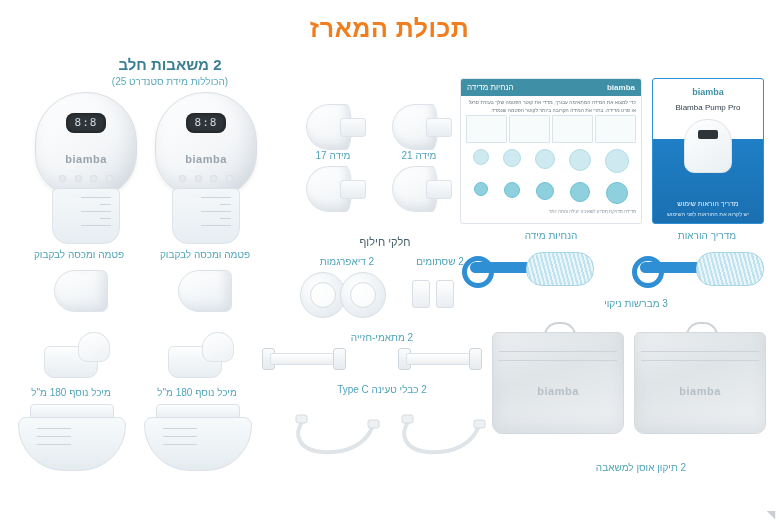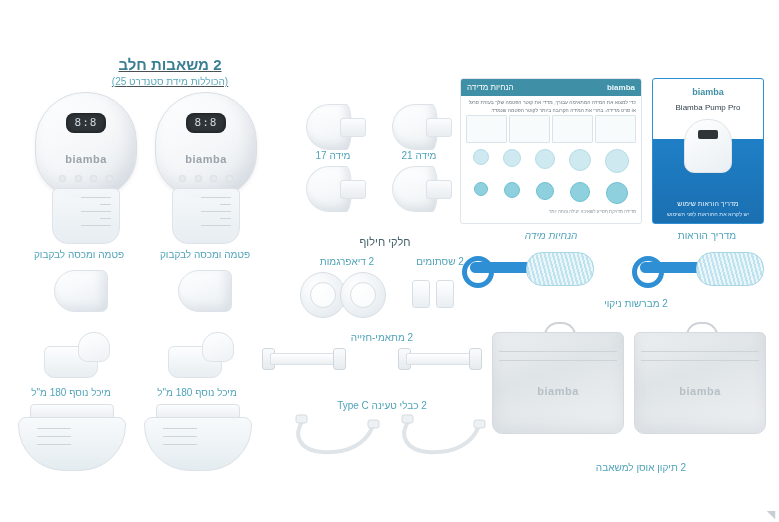--- a/index.html
+++ b/index.html
@@ -29,21 +29,20 @@
     font-size:10px;
     color:#4fa3b8;
     text-align:center;
     white-space:nowrap;
   }
   .cap.dark{color:#46606a;}
   .sect-head{
     position:absolute;
     text-align:center;
     white-space:nowrap;
-    text-decoration:underline;
   }
   .sect-head .l1{font-size:15px;font-weight:bold;color:#3a7f93;}
   .sect-head .l2{font-size:10px;color:#5aa7ba;margin-top:3px;}
 
   
   .pump{
     position:absolute;
     width:106px;height:150px;
   }
   .pump .dome{
@@ -240,20 +239,21 @@
   .scroll-mark{
     position:absolute;right:2px;bottom:2px;width:12px;height:12px;
     color:#c8ced3;font-size:11px;line-height:12px;text-align:center;
   }
 </style>
 </head>
 <body>
 
 <div class="page">
 
+  <div class="main-title">תכולת המארז</div>
 
   <div class="sect-head" style="top:56px;left:60px;width:220px;">
     <div class="l1">2 משאבות חלב</div>
     <div class="l2">(הכוללות מידת סטנדרט 25)</div>
   </div>
 
   <div class="pump" style="top:92px;left:32px;">
     <div class="dome">
       <div class="screen">
         <div class="digits">8:8</div>
@@ -382,21 +382,21 @@
     <div class="clip l"></div>
       <div class="band"></div>
       <div class="clip r"></div>
   </div>
   <div class="strap" style="top:346px;left:398px;">
     <div class="clip l"></div>
       <div class="band"></div>
       <div class="clip r"></div>
   </div>
 
-  <div class="cap" style="top:400px;left:312px;width:140px;">2 כבלי טעינה Type C</div>
+  <div class="cap" style="top:384px;left:312px;width:140px;">2 כבלי טעינה Type C</div>
 
   <div class="cable" style="top:412px;left:292px;">
     <svg width="92" height="46" viewBox="0 0 92 46">
       <path d="M10 10 C 2 22, 6 38, 30 40 C 58 42, 74 30, 80 16" fill="none" stroke="#dfe4e8" stroke-width="4" stroke-linecap="round"></path>
       <rect x="4" y="3" width="11" height="8" rx="2" fill="#eef1f3" stroke="#d5dbe0"></rect>
       <rect x="76" y="8" width="11" height="8" rx="2" fill="#eef1f3" stroke="#d5dbe0"></rect>
     </svg>
   </div>
   <div class="cable" style="top:412px;left:398px;">
     <svg width="92" height="46" viewBox="0 0 92 46">
@@ -438,35 +438,35 @@
   <div class="manual" style="top:78px;left:652px;width:110px;height:144px;">
     <div class="bm">biamba</div>
     <div class="t1">Biamba Pump Pro</div>
     <div class="pic">
         <div class="sc"></div>
       </div>
     <div class="t2">מדריך הוראות שימוש</div>
     <div class="t3">יש לקרוא את ההוראות לפני השימוש</div>
   </div>
 
-  <div class="cap" style="top:230px;left:486px;width:130px;font-style:italic;">הנחיות מידה</div>
+  <div class="cap" style="top:230px;left:486px;width:130px;">הנחיות מידה</div>
   <div class="cap" style="top:230px;left:642px;width:130px;">מדריך הוראות</div>
 
   <div class="brush" style="top:250px;left:470px;">
     <div class="loop"></div>
       <div class="handle"></div>
       <div class="head"></div>
   </div>
   <div class="brush" style="top:250px;left:640px;">
     <div class="loop"></div>
       <div class="handle"></div>
       <div class="head"></div>
   </div>
 
-  <div class="cap" style="top:298px;left:566px;width:140px;">2 מברשות ניקוי</div>
+  <div class="cap" style="top:298px;left:566px;width:140px;">3 מברשות ניקוי</div>
 
   <div class="pouch" style="top:322px;left:492px;">
     <div class="cord"></div>
     <div class="bag">
         <div class="cordline"></div>
       <div class="lbl">biamba</div>
     </div>
   </div>
   <div class="pouch" style="top:322px;left:634px;">
     <div class="cord"></div>

